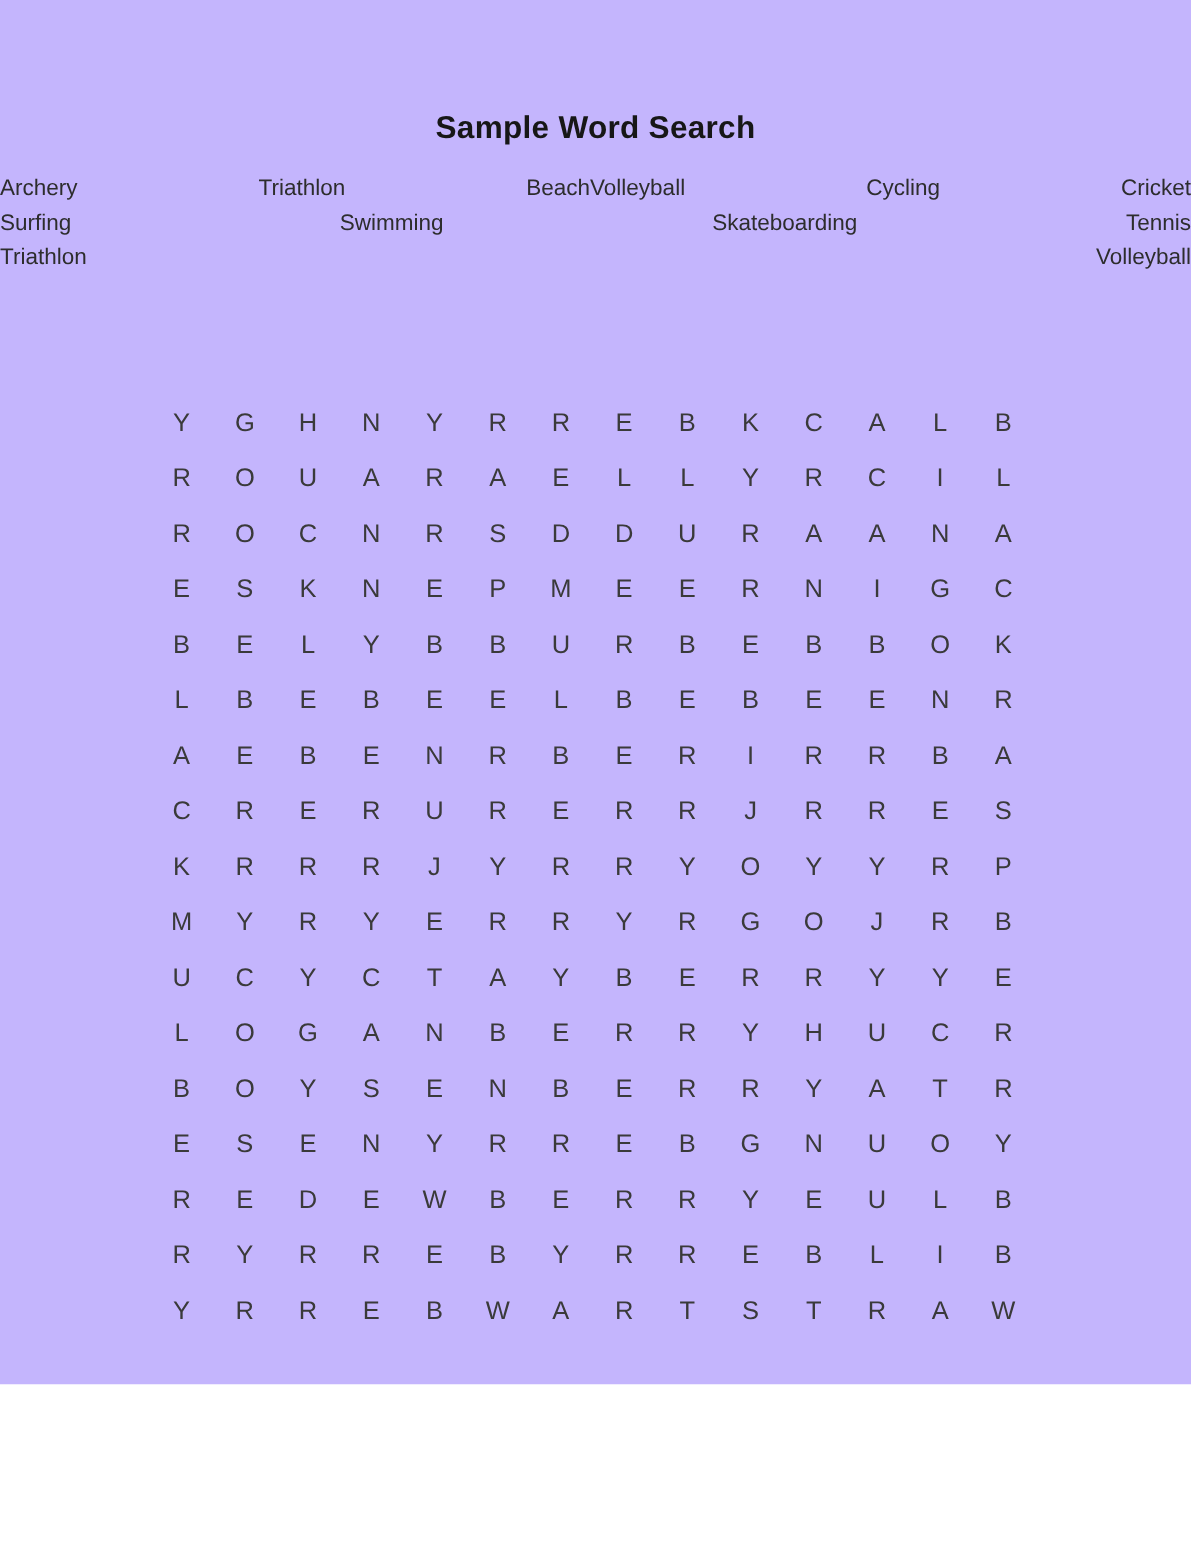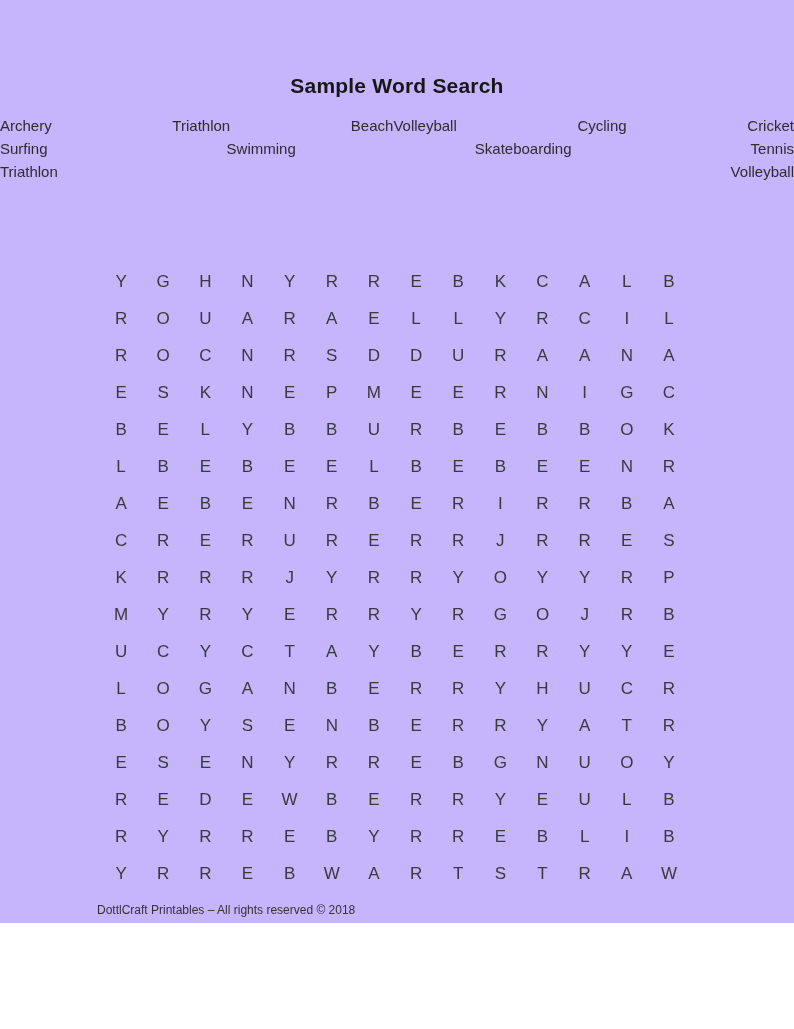--- a/index.html
+++ b/index.html
@@ -362,14 +362,13 @@
         <span class="grid-cell">A</span>
         <span class="grid-cell">R</span>
         <span class="grid-cell">T</span>
         <span class="grid-cell">S</span>
         <span class="grid-cell">T</span>
         <span class="grid-cell">R</span>
         <span class="grid-cell">A</span>
         <span class="grid-cell">W</span>
       </div>
     </div>
-  <div class="footer">DottlCraft Printables – All rights reserved © 2018</div>
 </div>
 
 </body></html>

